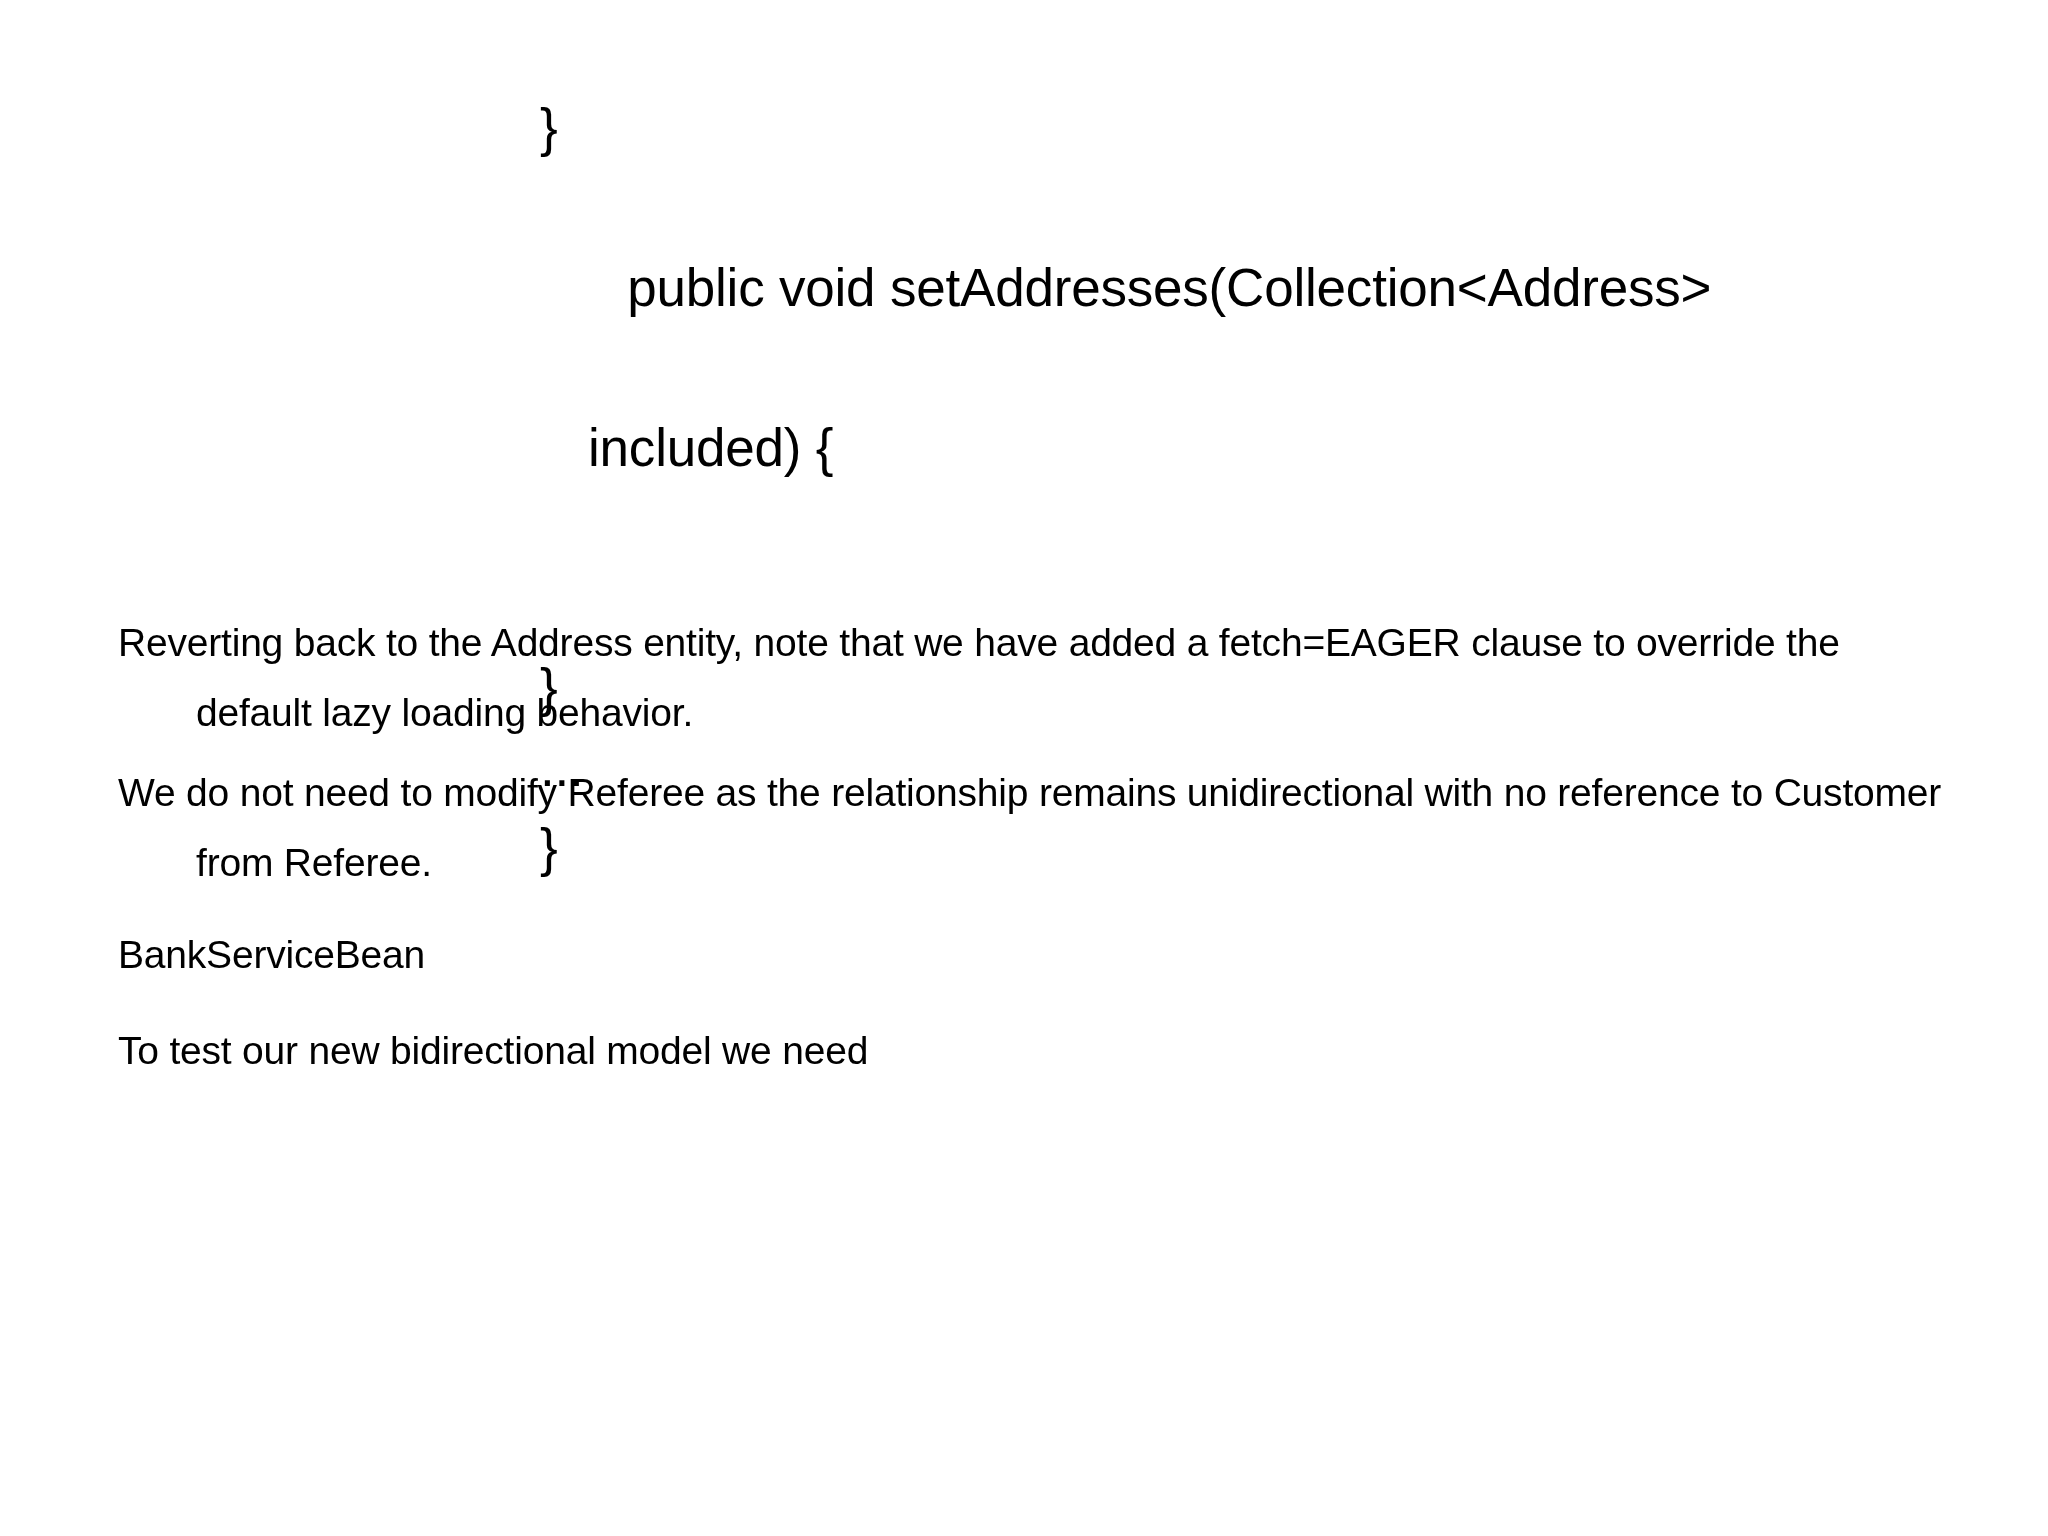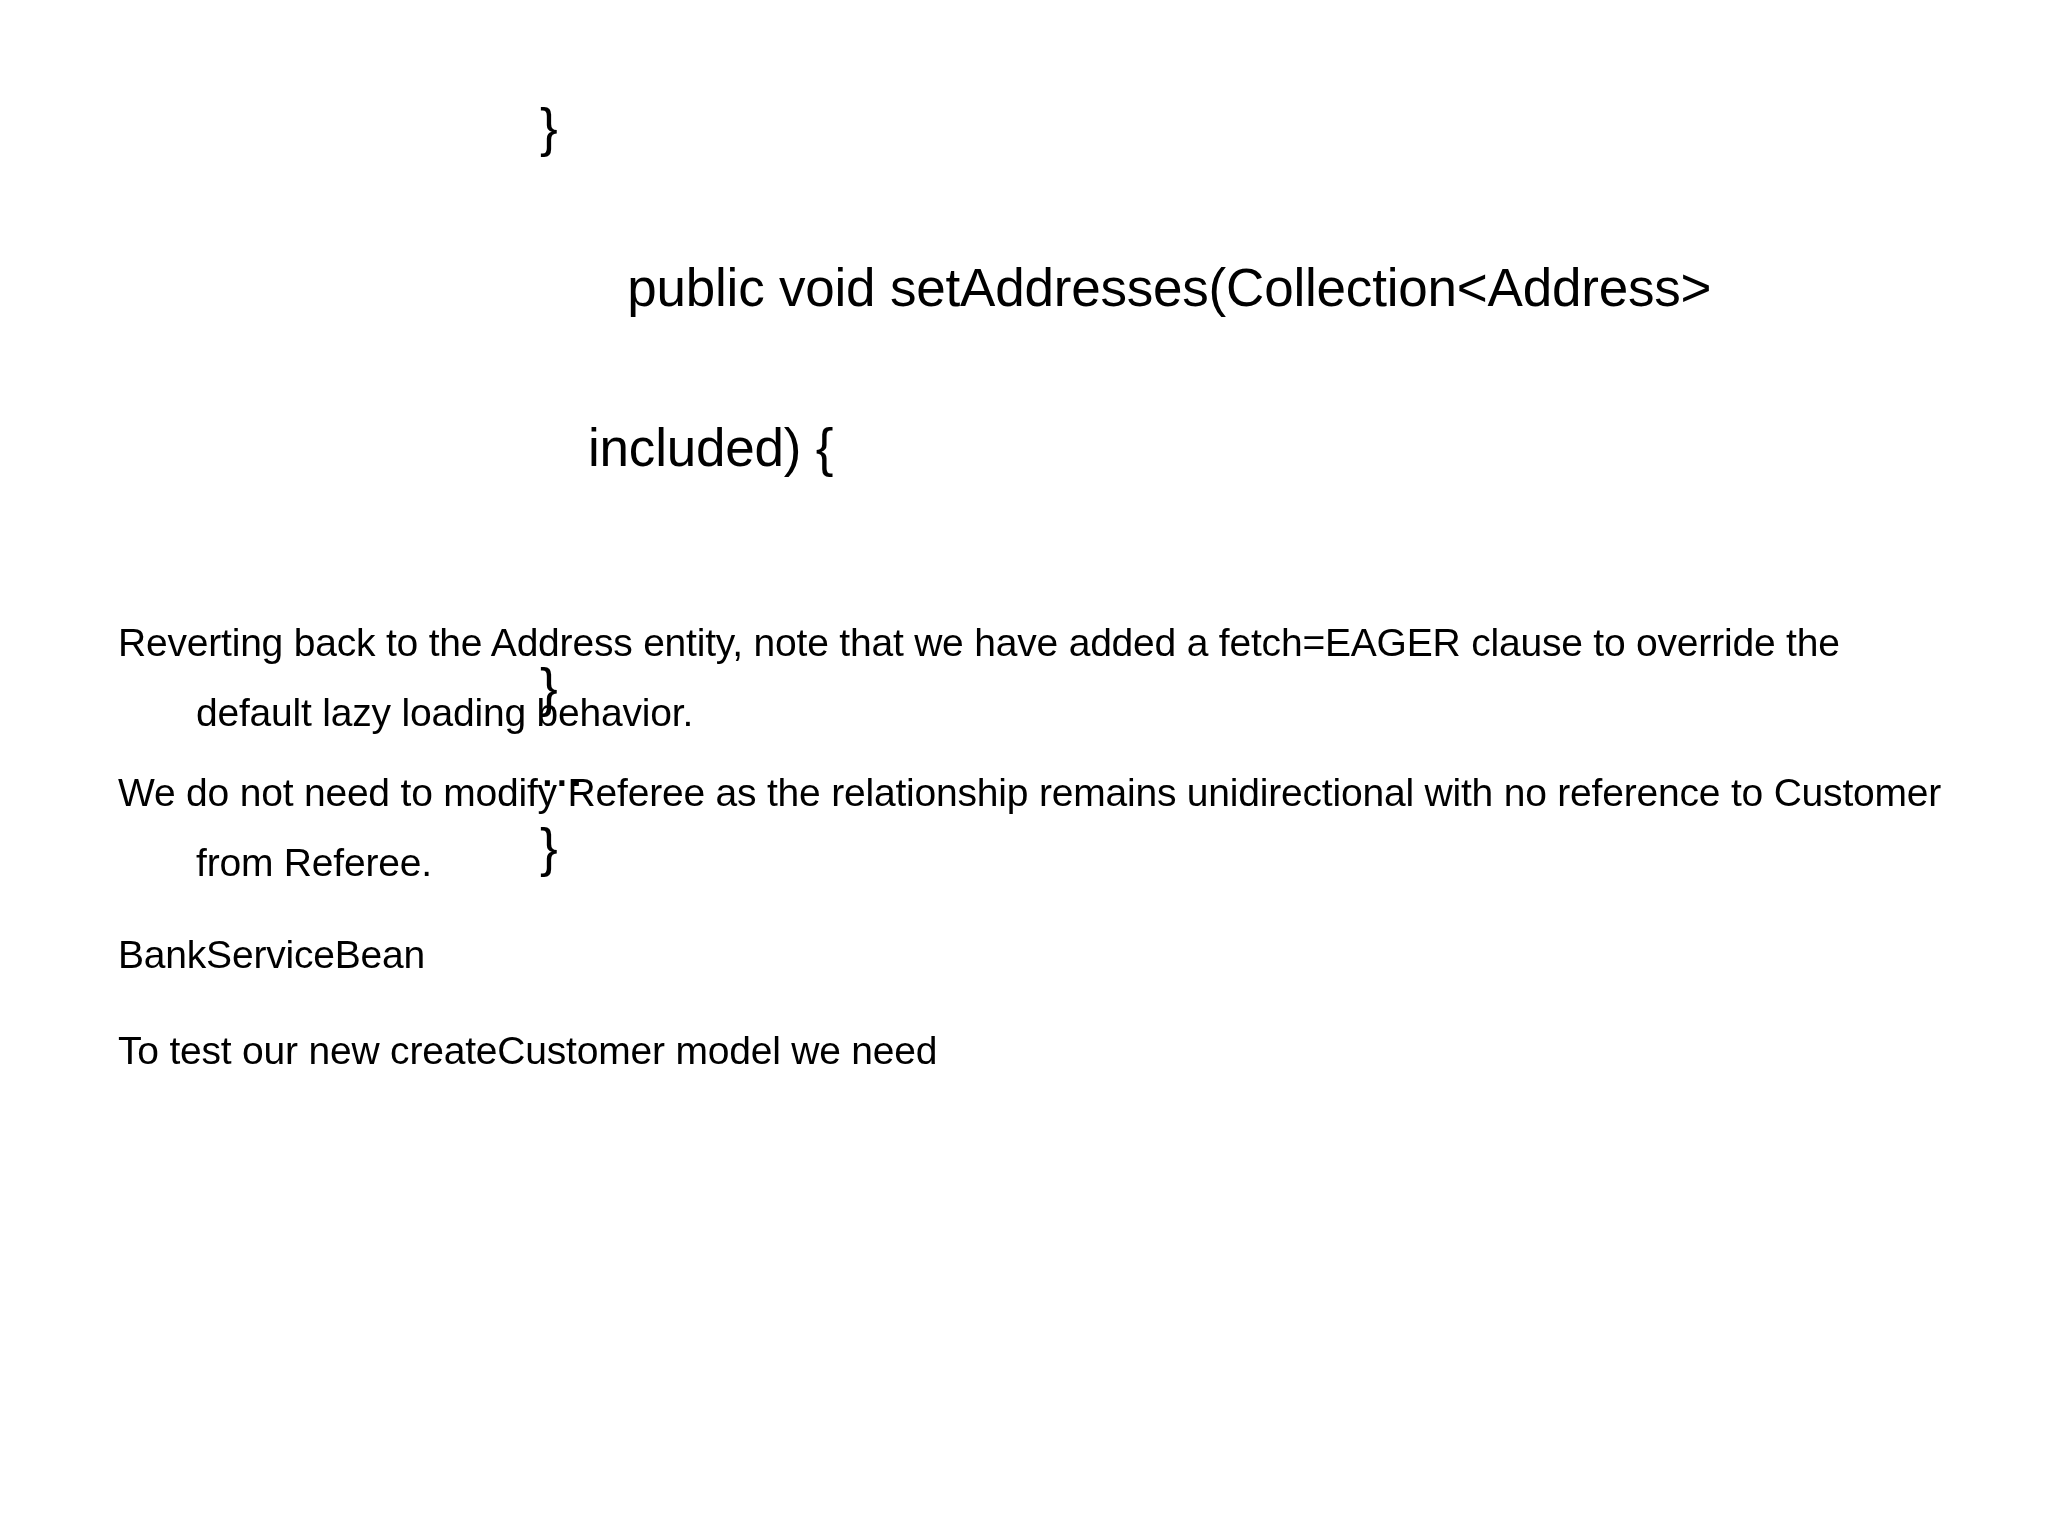--- a/index.html
+++ b/index.html
@@ -96,18 +96,18 @@
   </div>
 
   <div class="body-block">
 
     <p class="para">Reverting back to the Address entity, note that we have added a fetch=EAGER clause to override the default lazy loading behavior.</p>
 
     <p class="para tight">We do not need to modify Referee as the relationship remains unidirectional with no reference to Customer from Referee.</p>
 
     <p class="para heading">BankServiceBean</p>
 
-    <p class="para noindent"> To test our new createCustomer model we need</p>
+    <p class="para noindent"> To test our new bidirectional model we need</p>
 
 
   </div>
 
 </div>
 
 </body></html>

